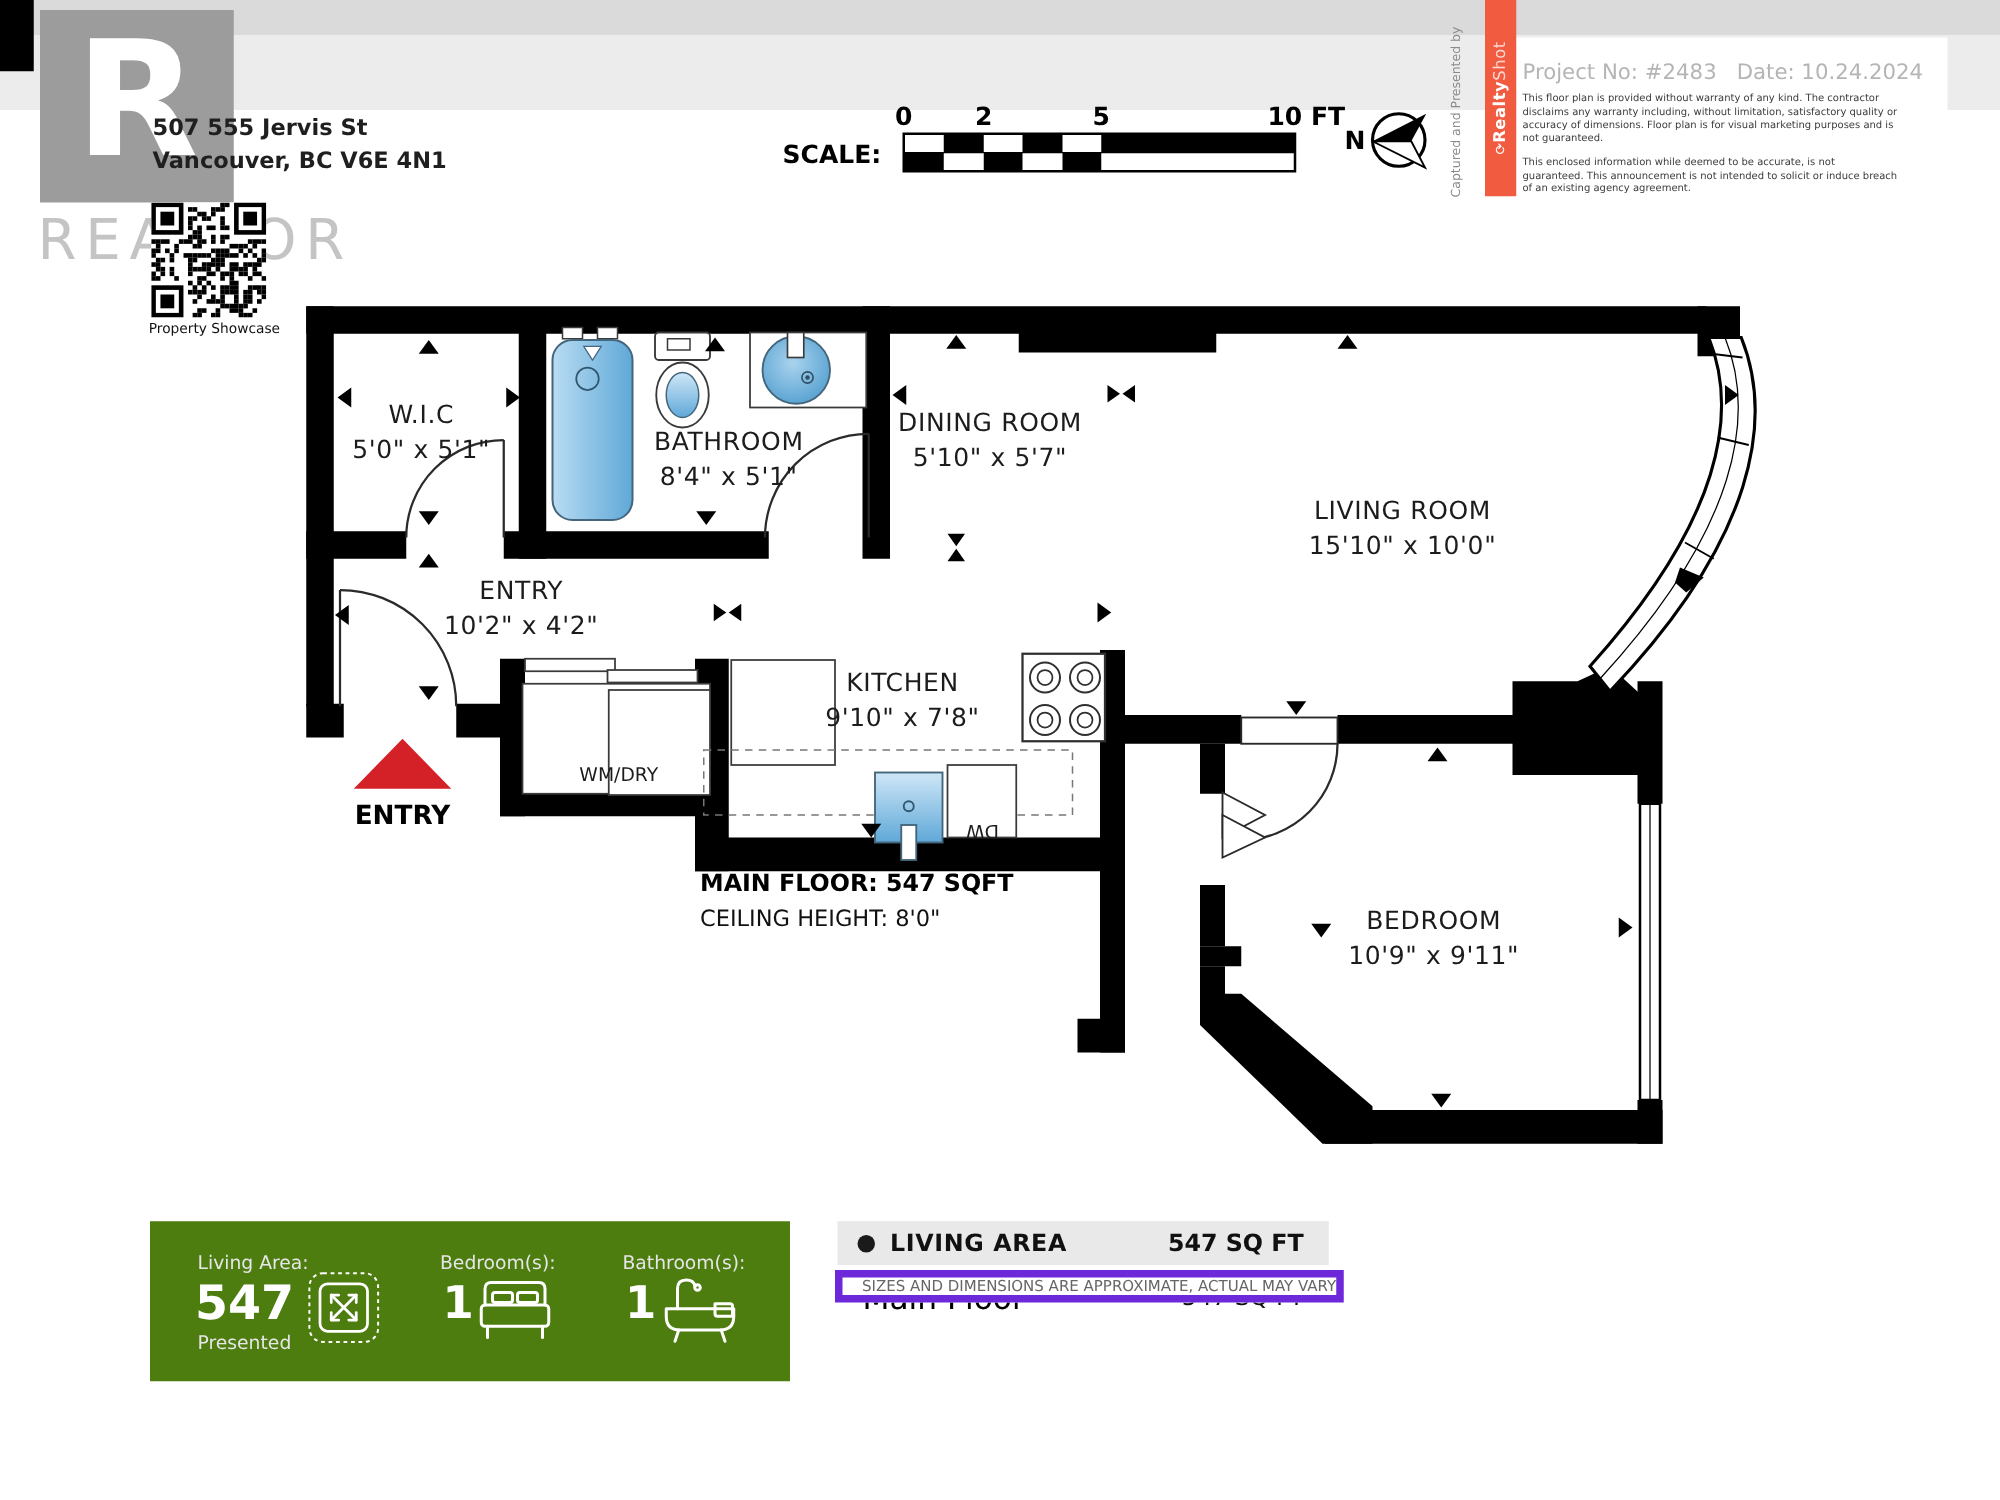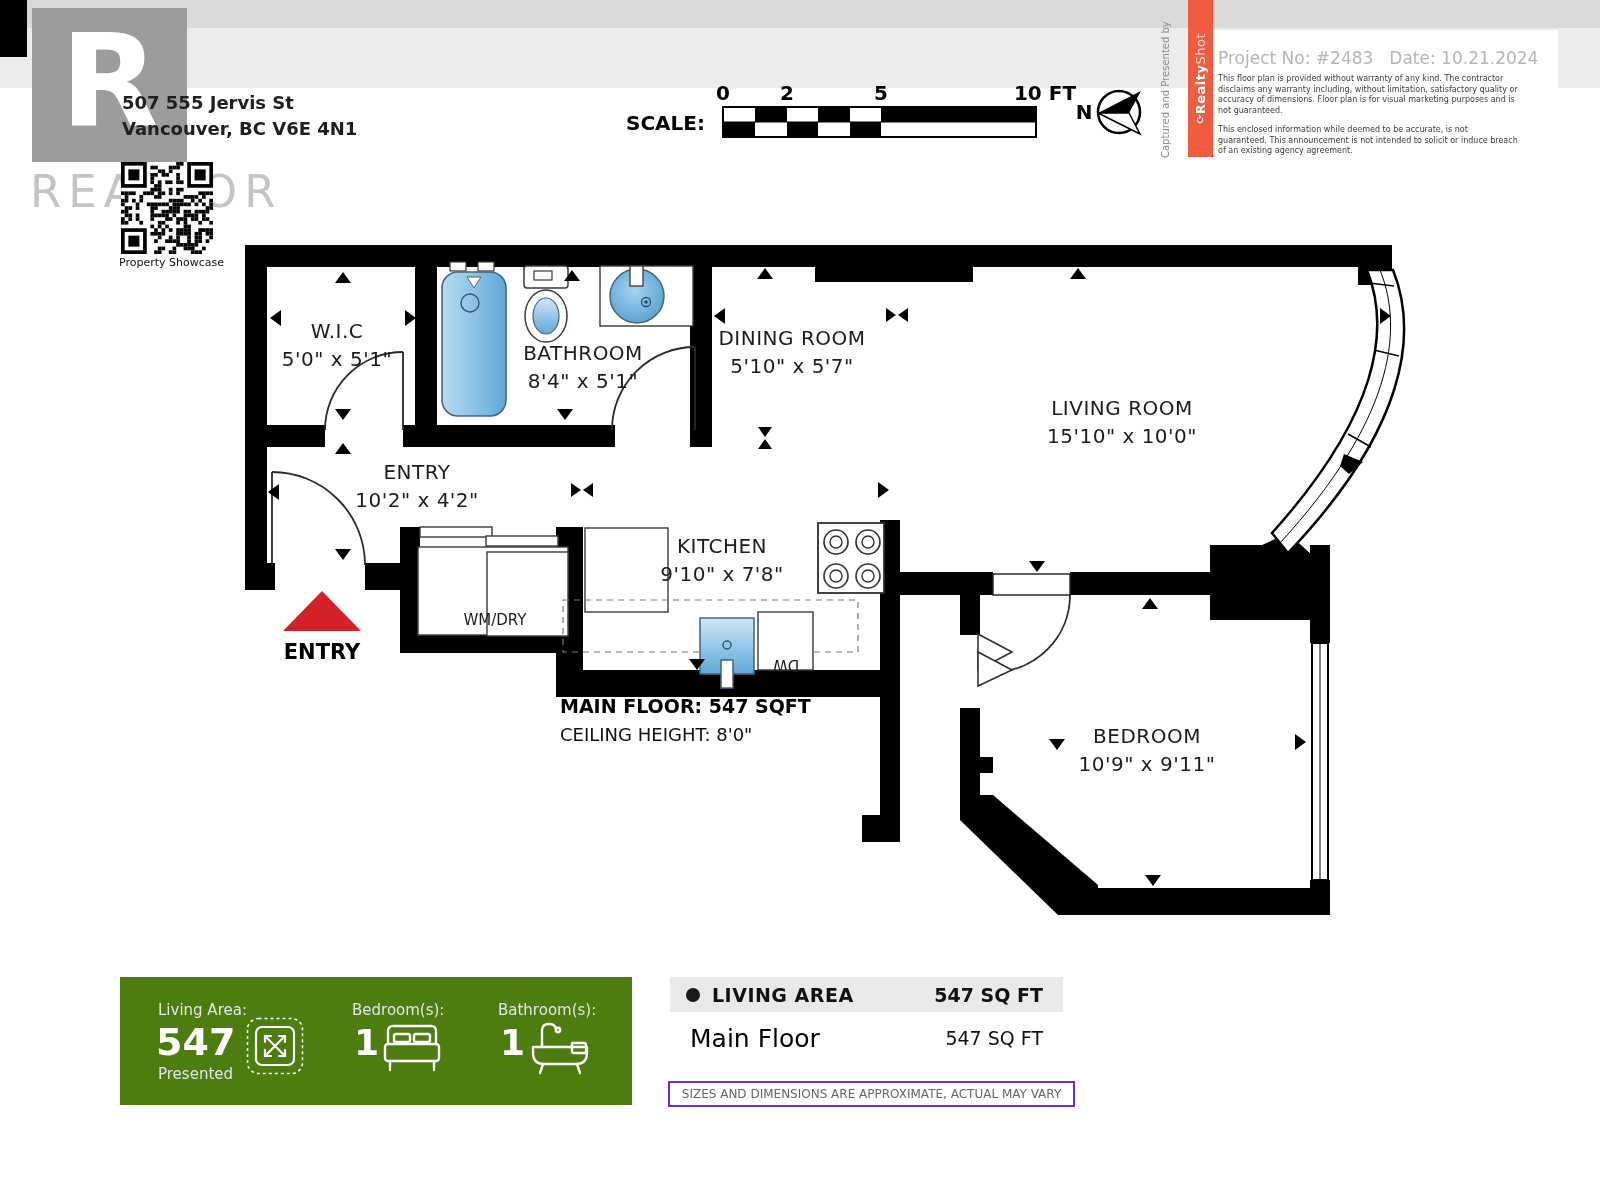--- a/index.html
+++ b/index.html
@@ -44,21 +44,21 @@
   .summary .val{position:absolute;font-size:38px;font-weight:bold;color:#fff;line-height:1;}
   .summary .unit{position:absolute;font-size:15px;color:#e6e6e6;}
   
   .tbl-header{left:670px;top:977px;width:393px;height:35px;background:#e9e9e9;display:flex;align-items:center;padding:0 20px 0 16px;box-sizing:border-box;}
   .tbl-header .dot{width:14px;height:14px;border-radius:50%;background:#1a1a1a;margin-right:12px;flex:none;}
   .tbl-header .hl{font-size:19px;font-weight:bold;letter-spacing:.5px;color:#111;}
   .tbl-header .hv{margin-left:auto;font-size:19px;font-weight:bold;color:#111;}
   .tbl-row{left:670px;top:1022px;width:393px;height:32px;display:flex;align-items:center;padding:0 20px;box-sizing:border-box;}
   .tbl-row .rl{font-size:25px;color:#000000;}
   .tbl-row .rv{margin-left:auto;font-size:19px;color:#111;}
-  .note-box{left:668px;top:1081px;width:407px;height:26px;border:2px solid #6d28d9;display:flex;align-items:center;justify-content:center;background:#fff;box-sizing:border-box;}
+  .note-box{left:668px;top:1016px;width:407px;height:26px;border:6px solid #6d28d9;display:flex;align-items:center;justify-content:flex-end;background:#fff;box-sizing:border-box;}
   .note-box span{font-size:12px;color:#666;white-space:nowrap;}
 </style>
 </head>
 <body>
 
 <div class="page">
 
   <div class="abs band1"></div>
   <div class="abs band2"></div>
   <div class="abs corner-mark"></div>
@@ -294,21 +294,21 @@
       </svg>
   </div>
   <div class="abs qr-caption">Property Showcase</div>
 
   <div class="abs disc-panel"></div>
   <div class="abs captured">Captured and Presented by</div>
   <div class="abs ribbon">
     <div class="rb"><span class="ic">⟳</span><span class="b">Realty</span><span class="l">Shot</span></div>
   </div>
   <div class="abs projline">
-    <span>Project No: #2483</span><span class="gap"></span><span>Date: 10.21.2024</span>
+    <span>Project No: #2483</span><span class="gap"></span><span>Date: 10.24.2024</span>
   </div>
   <div class="abs disc">
     <p>This floor plan is provided without warranty of any kind. The contractor disclaims any warranty including, without limitation, satisfactory quality or accuracy of dimensions. Floor plan is for visual marketing purposes and is not guaranteed.</p>
     <p>This enclosed information while deemed to be accurate, is not guaranteed. This announcement is not intended to solicit or induce breach of an existing agency agreement.</p>
   </div>
 
   <svg class="abs plan" width="1600" height="1200" viewBox="0 0 1600 1200">
     <defs>
       <linearGradient id="blueV" x1="0" y1="0" x2="1" y2="0">
         <stop offset="0" stop-color="#b9dcf2"></stop>

